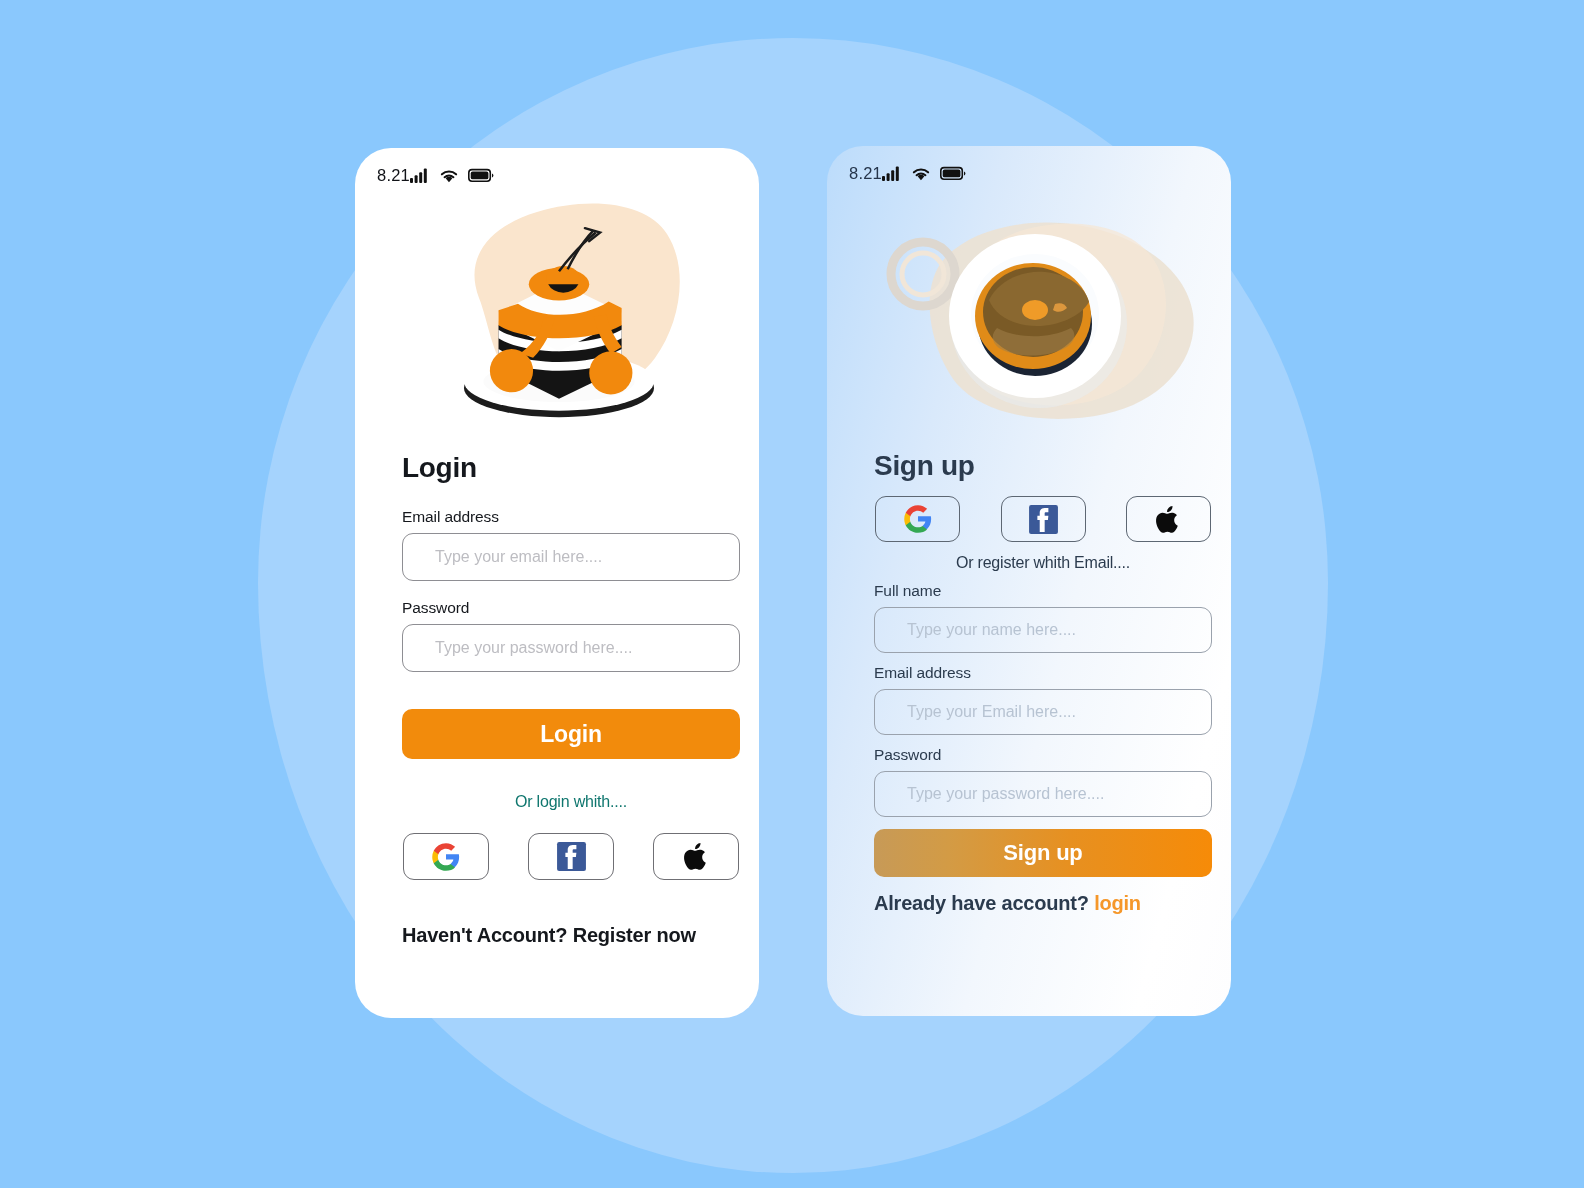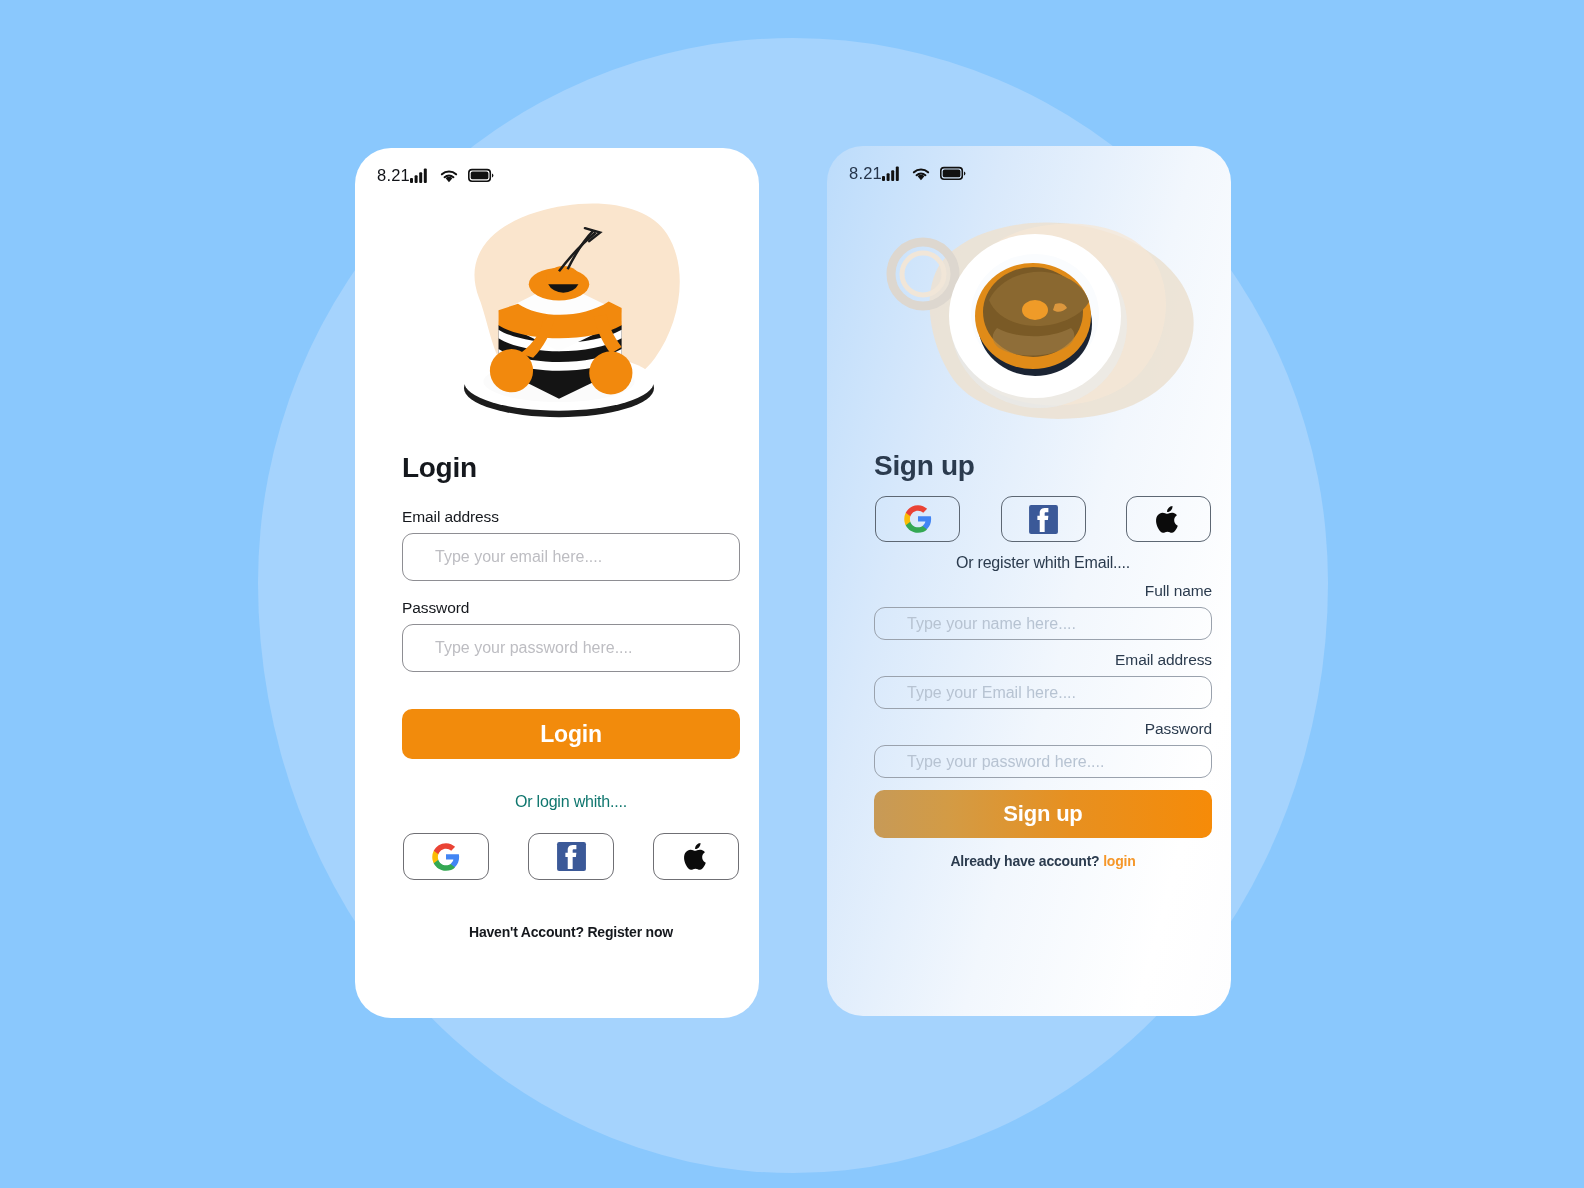--- a/index.html
+++ b/index.html
@@ -102,38 +102,38 @@
     margin-bottom: 14px;
   }
 
   .field { margin-bottom: 11px; }
   .field-label {
     font-size: 15.5px;
     color: #15181d;
     margin-bottom: 7px;
     letter-spacing: -.1px;
   }
-  .signup .field-label { color: #2b3b4e; text-align: right; }
+  .signup .field-label { color: #2b3b4e; }
 
   .field-input {
     width: 100%;
     height: 48px;
     border: 1.3px solid #8e8e93;
     border-radius: 11px;
     background: transparent;
     padding: 0 32px;
     font-family: "Liberation Sans", sans-serif;
     font-size: 16px;
     color: #3a3a3c;
     outline: none;
   }
   .field-input::placeholder { color: #bdbdc2; }
   .signup .field-input {
     border-color: #9aa2ad;
-    height: 33px;
+    height: 46px;
   }
   .signup .field-input::placeholder { color: #b7c3d2; }
 
   .field.password-gap { margin-top: 18px; }
 
   
   .primary-btn {
     display: block;
     width: 100%;
     height: 50px;
@@ -187,22 +187,22 @@
   }
   .signup .social-btn {
     width: 85px;
     height: 46px;
     border-color: #5d6773;
   }
   .social-btn svg { display: block; }
 
   
   .footer-text {
-    text-align: center;
-    font-size: 14px;
+    text-align: left;
+    font-size: 20px;
     font-weight: 700;
     color: #15181d;
     letter-spacing: -.2px;
   }
   .login .footer-text { margin-top: 44px; }
   .signup .footer-text {
     margin-top: 15px;
     color: #2b3b4e;
     font-weight: 700;
   }

